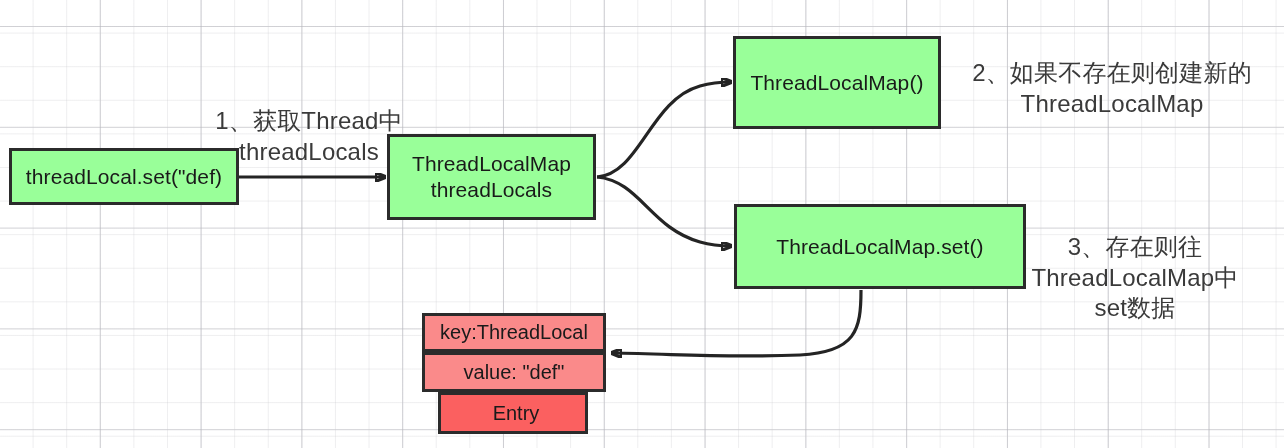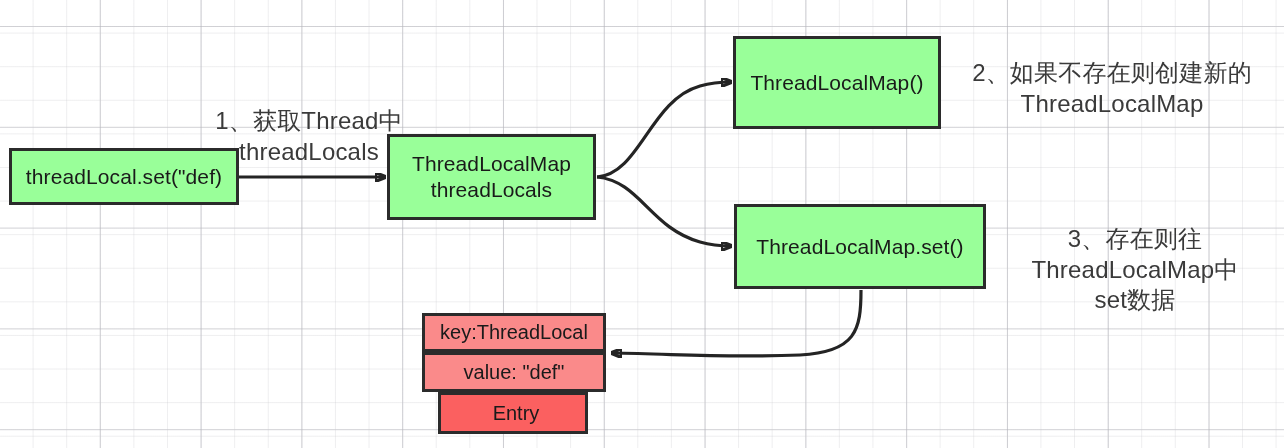--- a/index.html
+++ b/index.html
@@ -97,31 +97,31 @@
     <path d="M861,290 C861,330 856,352 800,355 C720,358 680,354 612,353" marker-end="url(#ah)"></path>
   </svg>
 
   <div class="node" style="left:9px; top:148px; width:230px; height:57px;">threadLocal.set("def)</div>
 
   <div class="node" style="left:387px; top:134px; width:209px; height:86px;">ThreadLocalMap
 threadLocals</div>
 
   <div class="node" style="left:733px; top:36px; width:208px; height:93px;text-align:center;">ThreadLocalMap()</div>
 
-  <div class="node" style="left:734px; top:204px; width:252px; height:85px;">ThreadLocalMap.set()</div>
+  <div class="node" style="left:734px; top:204px; width:292px; height:85px;">ThreadLocalMap.set()</div>
 
   <div class="cell cell-light" style="left:422px; top:313px; width:184px; height:39px;">key:ThreadLocal</div>
 
   <div class="cell cell-light" style="left:422px; top:352px; width:184px; height:40px;">value: "def"</div>
 
   <div class="cell cell-dark" style="left:438px; top:392px; width:150px; height:42px;">Entry</div>
 
   <div class="anno" style="left:214px; top:93px; width:190px;margin-top:13px;">1、获取Thread中
 threadLocals</div>
 
   <div class="anno" style="left:947px; top:58px; width:330px;">2、如果不存在则创建新的
 ThreadLocalMap</div>
 
-  <div class="anno" style="left:986px; top:224px; width:298px;">3、存在则往ThreadLocalMap中
+  <div class="anno" style="left:986px; top:232px; width:298px;">3、存在则往ThreadLocalMap中
 set数据</div>
 
 
 </div>
 
 </body></html>

